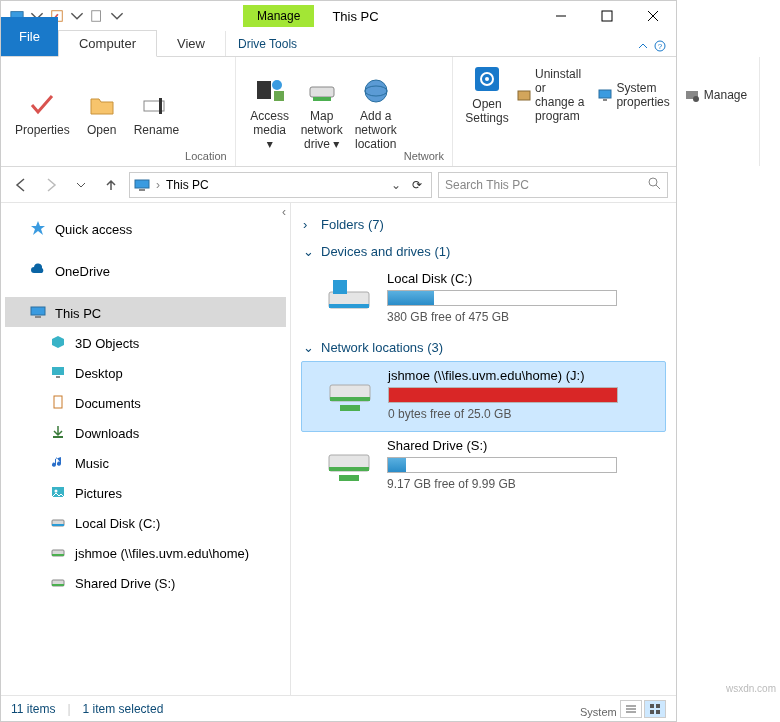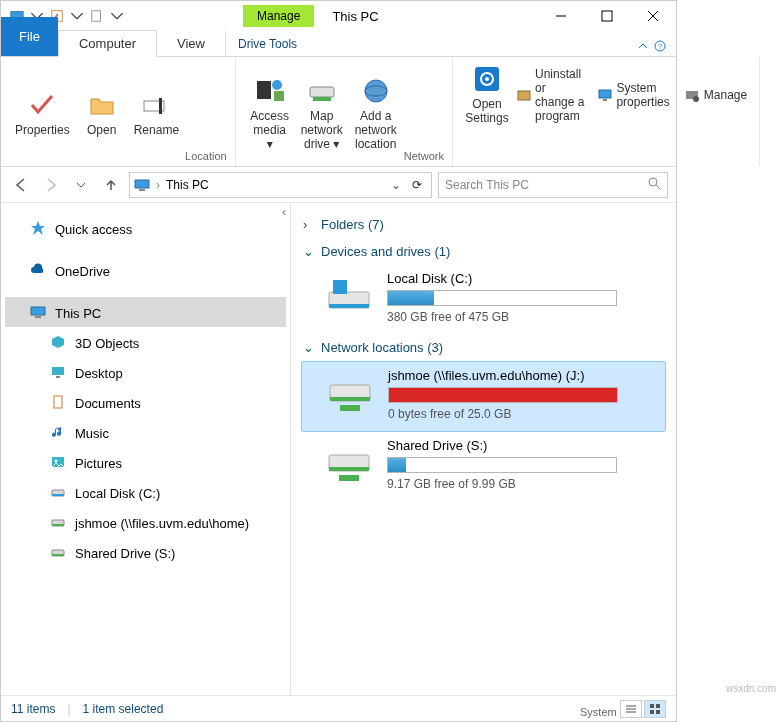--- a/index.html
+++ b/index.html
@@ -337,20 +337,29 @@
           <span class="ni">
             <svg width="14" height="14">
               <rect x="3" y="1" width="8" height="12" fill="#fff" stroke="#c97b2a"></rect>
             </svg>
           </span>
           <span>Documents</span>
         </div>
       <div class="navitem navsub">
           <span class="ni">
             <svg width="14" height="14">
+              <path d="M7 1v8M3 6l4 4 4-4" stroke="#3a7a3a" fill="none" stroke-width="1.5"></path>
+              <rect x="2" y="11" width="10" height="2" fill="#3a7a3a"></rect>
+            </svg>
+          </span>
+          <span>Downloads</span>
+        </div>
+      <div class="navitem navsub">
+          <span class="ni">
+            <svg width="14" height="14">
               <path d="M5 2v8a2 2 0 11-1-2V4l6-2v7a2 2 0 11-1-2" fill="#2a6fc9"></path>
             </svg>
           </span>
           <span>Music</span>
         </div>
       <div class="navitem navsub">
           <span class="ni">
             <svg width="14" height="14">
               <rect x="1" y="2" width="12" height="10" fill="#39b3c7"></rect>
               <circle cx="5" cy="6" r="1.5" fill="#fff"></circle>

